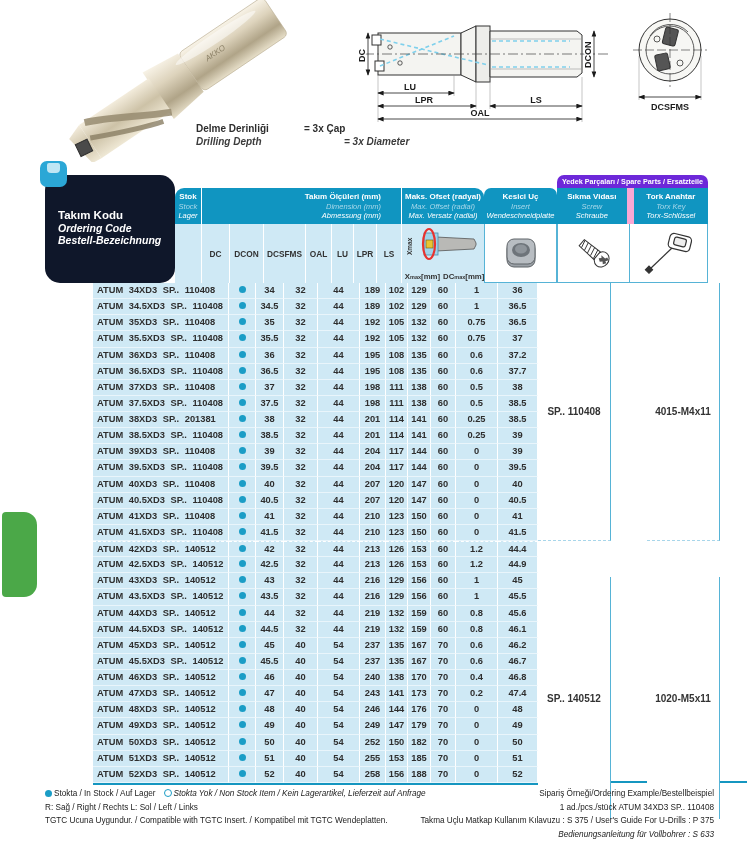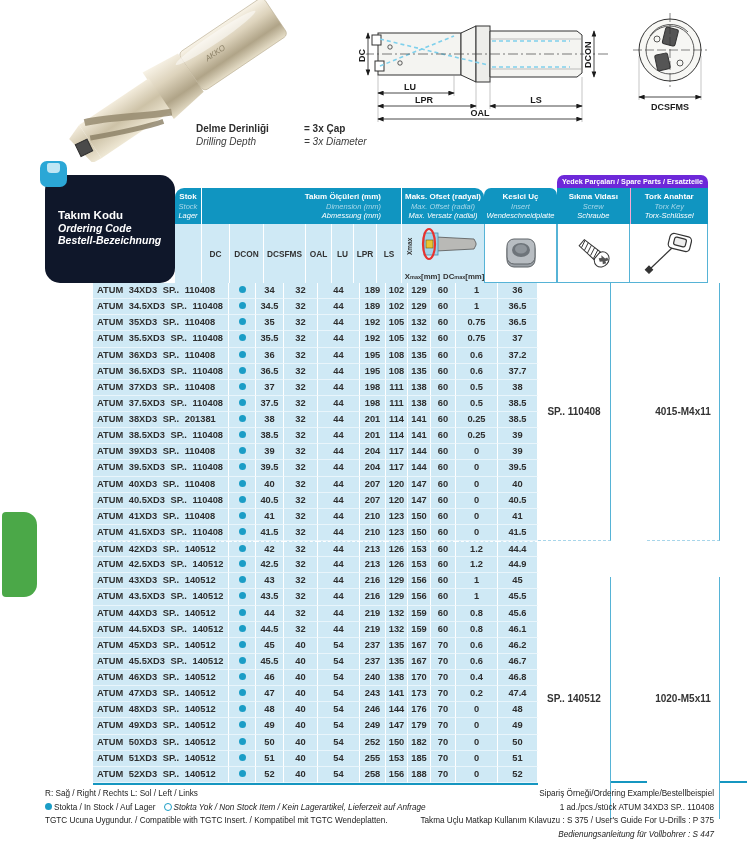--- a/index.html
+++ b/index.html
@@ -6,21 +6,21 @@
   #page{position:relative;width:747px;height:846px;background:#fff;overflow:hidden;
         font-family:"Liberation Sans",sans-serif;color:#2e2e2e;}
 
   
   .photo{position:absolute;left:44px;top:0;width:276px;height:162px;}
   .drawing{position:absolute;left:358px;top:6px;width:389px;height:132px;}
   .depth-note{position:absolute;left:196px;top:122px;font-size:10px;line-height:13px;}
   .depth-row{display:flex;}
   .depth-row .dl{width:108px;}
   .depth-row:nth-child(1){font-weight:bold;}
-  .depth-row:nth-child(2),.depth-row:nth-child(3){font-style:italic;font-weight:normal;color:#3c3c3c;}
+  .depth-row:nth-child(2),.depth-row:nth-child(3){font-style:italic;font-weight:bold;color:#3c3c3c;gap:40px;}
 
   
   .corner-icon{position:absolute;left:40px;top:161px;width:27px;height:26px;background:#2ba7d6;
                border-radius:7px;z-index:6;}
   .corner-icon .notch{position:absolute;left:7px;top:2px;width:13px;height:10px;background:#bfe6f4;
                border-radius:2px 2px 4px 4px;}
   .green-tab{position:absolute;left:2px;top:512px;width:35px;height:85px;background:#4ba848;
              border-radius:4px 13px 13px 4px;}
 
   
@@ -45,21 +45,21 @@
   .h-dims .tealband{border-right:1px solid #fff;text-align:right;padding-right:20px;}
   .h-offset{width:82px;}
   .h-offset .tealband{border-radius:0 9px 0 0;}
   .h-insert{width:73px;}
   .h-insert .tealband{border-radius:7px 7px 0 0;}
   .h-spares{width:151px;}
   .yedekband{height:13px;background:#6d28d9;color:#fff;font-weight:bold;font-size:7.2px;
              line-height:13px;text-align:center;border-radius:7px 7px 0 0;}
   .sp-two{display:flex;}
   .sp-two .tealband{width:73px;}
-  .sp-two .tealband:last-child{width:78px;border-left:1px solid #f9a8d4;}
+  .sp-two .tealband:last-child{width:78px;border-left:7px solid #f9a8d4;}
 
   .subcell{background:#cfe9f5;height:59px;border-right:1px solid #fff;box-sizing:border-box;
            display:flex;align-items:center;justify-content:center;
            font-weight:bold;font-size:8.3px;color:#333;}
   .dimlabels{display:grid;grid-template-columns:28px 34px 42px 26px 22px 23px 25px;}
   .offsub{background:#cfe9f5;height:59px;box-sizing:border-box;position:relative;}
   .offsub .dia{position:absolute;left:0;top:1px;width:82px;height:38px;}
   .offsub .lbls{position:absolute;left:0;bottom:2px;width:82px;display:flex;
                 font-weight:bold;font-size:7.8px;color:#333;}
   .offsub .lbls span.half{width:41px;text-align:center;}
@@ -718,27 +718,27 @@
         <div class="scell">4015-M4x11</div>
         <div class="scell">80-T15</div>
         <div class="scell r2">SP.. 140512</div>
         <div class="scell r2">1020-M5x11</div>
         <div class="scell r2">80-T20</div>
       </div>
     </div>
   </div>
 
   <div class="footer-left">
-    <div>R: Sağ / Right / Rechts   L: Sol / Left / Links</div>
     <div>
       <span class="idot"></span><span>Stokta / In Stock / Auf Lager</span><span class="odot"></span><span class="it">Stokta Yok / Non Stock Item / Kein Lagerartikel, Lieferzeit auf Anfrage</span>
     </div>
+    <div>R: Sağ / Right / Rechts   L: Sol / Left / Links</div>
     <div>TGTC Ucuna Uygundur. / Compatible with TGTC Insert. / Kompatibel mit TGTC Wendeplatten.</div>
   </div>
 
   <div class="footer-right">
     <div>Sipariş Örneği/Ordering Example/Bestellbeispiel</div>
     <div>1 ad./pcs./stück  ATUM 34XD3 SP.. 110408</div>
     <div>Takma Uçlu Matkap Kullanım Kılavuzu : S 375 / User's Guide For U-Drills : P 375</div>
-    <div class="it">Bedienungsanleitung für Vollbohrer : S 447</div>
+    <div class="it">Bedienungsanleitung für Vollbohrer : S 633</div>
   </div>
 
 </div>
 
 </body></html>

